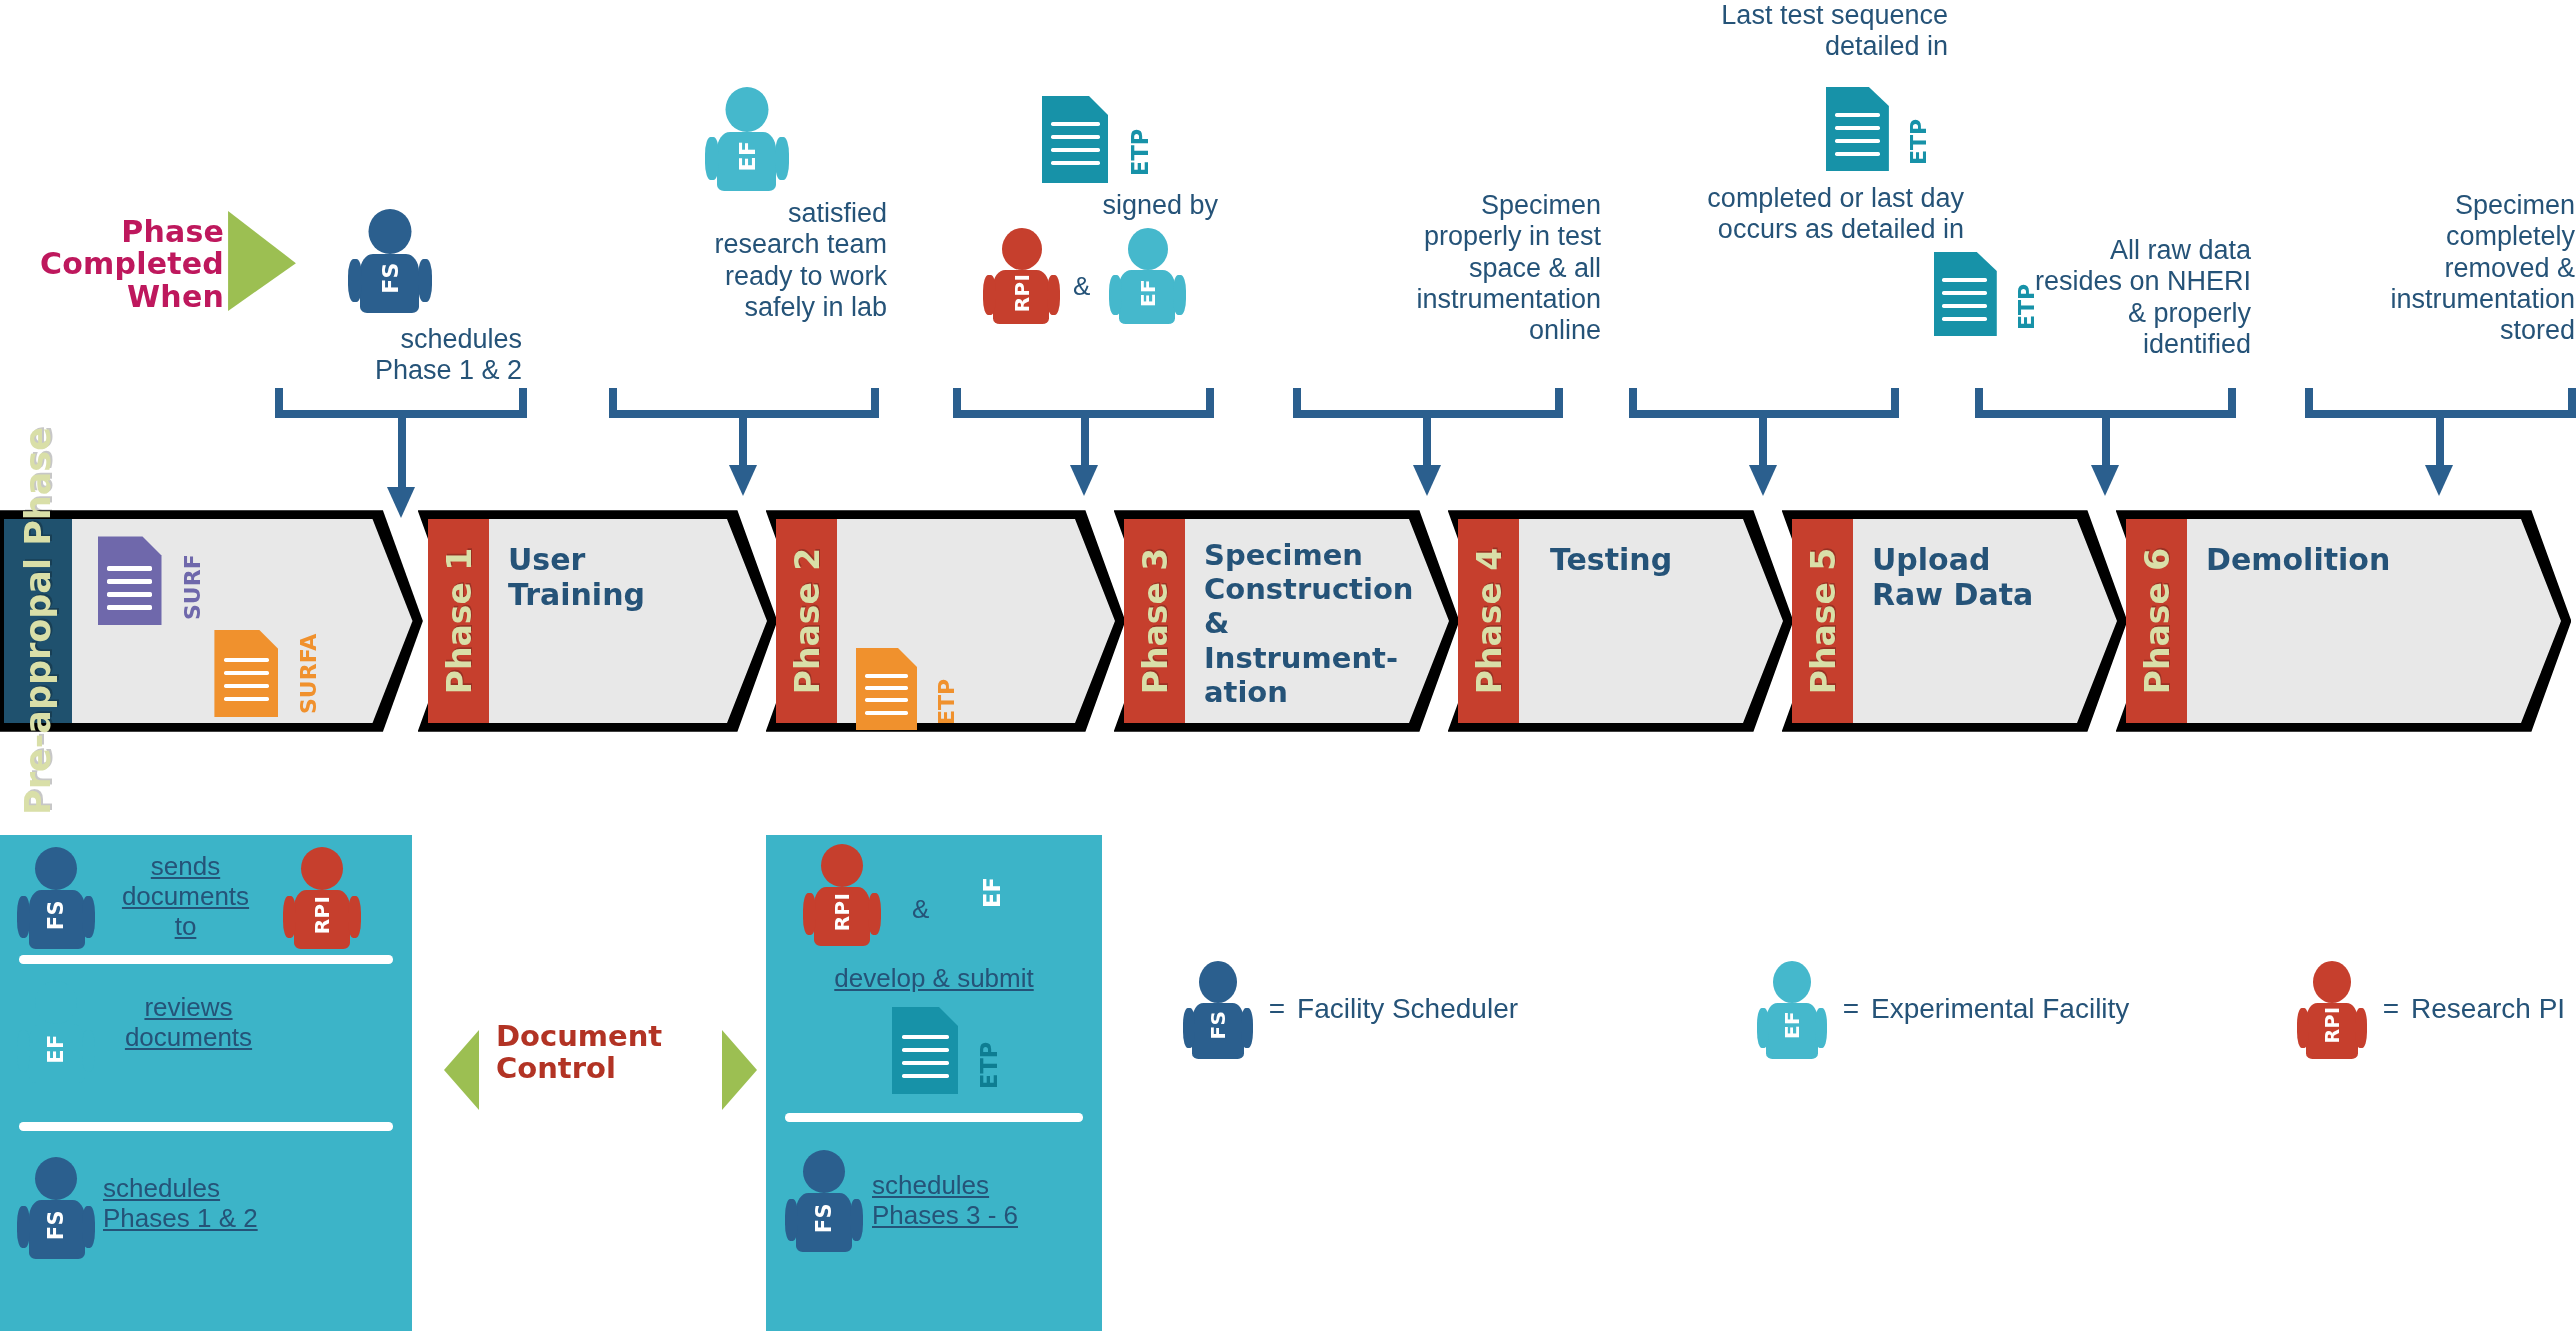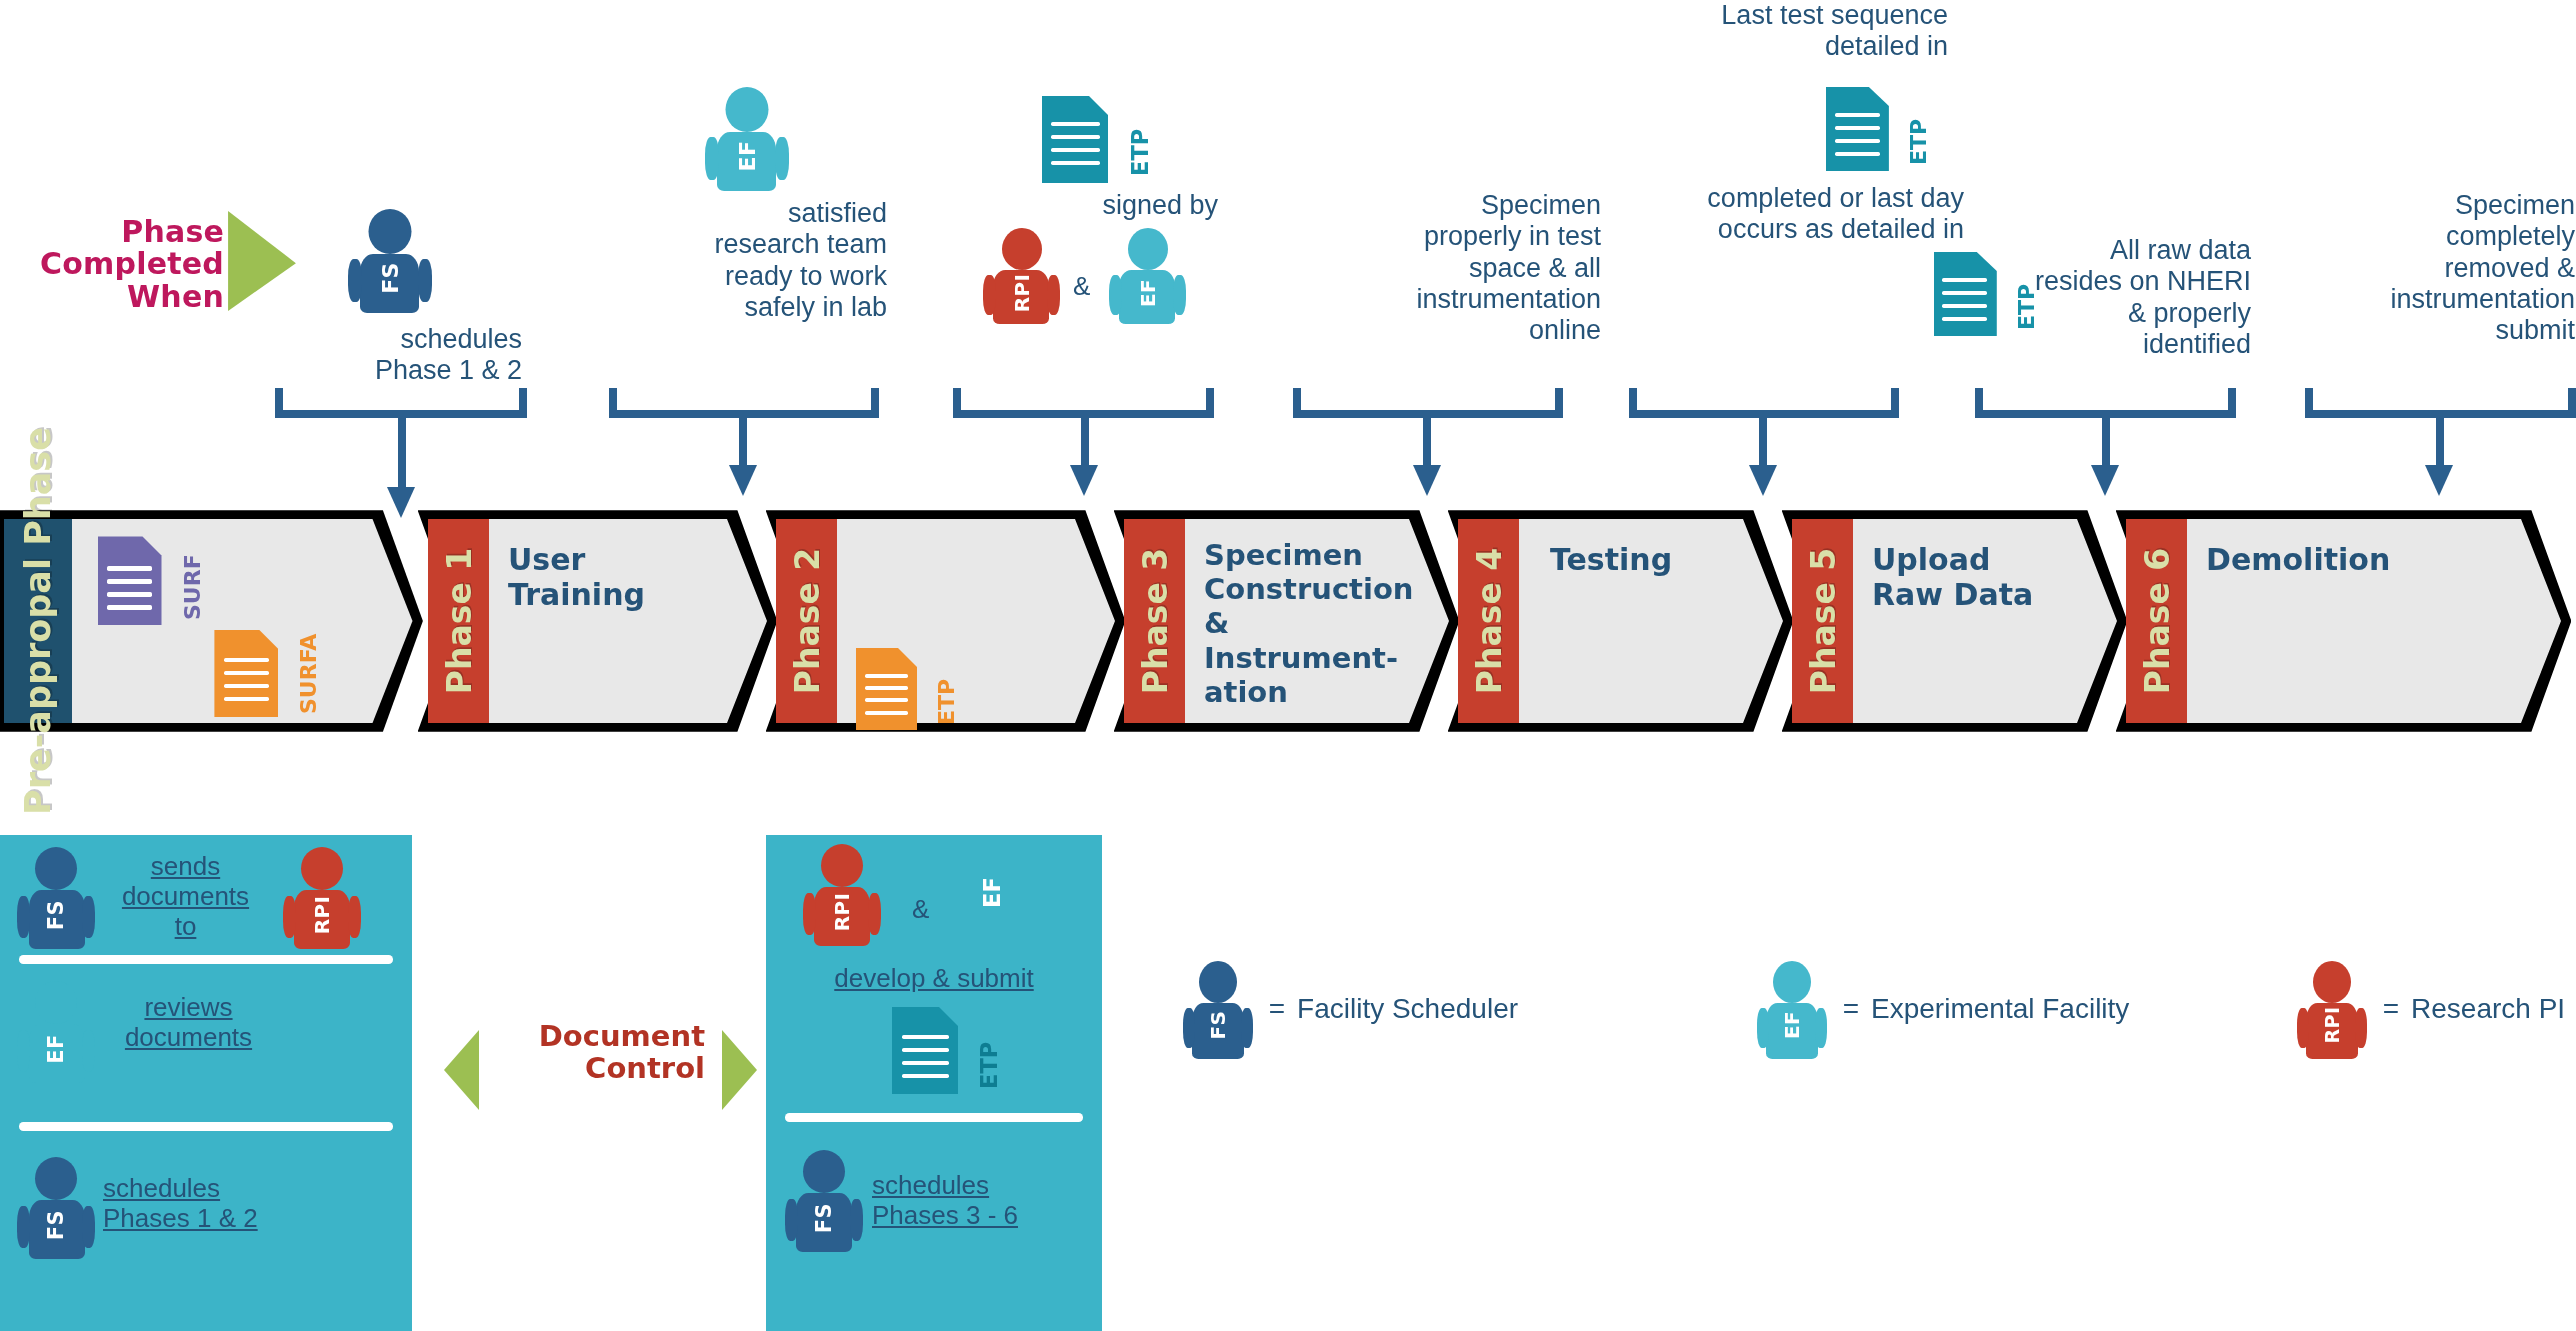--- a/index.html
+++ b/index.html
@@ -66,21 +66,21 @@
   .clipR{clip-path:polygon(0 0, calc(100% - 40px) 0, 100% 50%, calc(100% - 40px) 100%, 0 100%);}
   .clipRL{clip-path:polygon(0 0, calc(100% - 40px) 0, 100% 50%, calc(100% - 40px) 100%, 0 100%, 40px 50%);}
 
   
   .tealpanel{position:absolute;background:#3cb4c8;}
   .tealpanel .wrule{position:absolute;left:19px;right:19px;height:8.7px;background:#fff;border-radius:4.3px;}
   .tp-txt{position:absolute;font-size:26px;line-height:1.14;color:#255378;text-align:center;text-decoration:underline;}
 
   
   #doccontrol{position:absolute;left:444px;top:1006px;width:313px;height:130px;}
-  #dc-text{position:absolute;left:52px;top:14px;width:209px;text-align:right;
+  #dc-text{position:absolute;left:52px;top:14px;width:209px;text-align:left;
            font-family:"DejaVu Sans",sans-serif;font-weight:bold;color:#b23324;
            font-size:29px;line-height:1.12;}
   .dcarrow{position:absolute;top:24px;width:0;height:0;
            border-top:40px solid transparent;border-bottom:40px solid transparent;}
   #dc-left{left:0;border-right:35px solid #9cbf52;}
   #dc-right{right:0;border-left:35px solid #9cbf52;}
 
   
   #legend{position:absolute;left:1183px;top:957px;width:1357px;height:113px;}
   .leg{position:absolute;top:0;display:flex;align-items:center;height:104px;}
@@ -253,21 +253,21 @@
   </div>
   <div class="stem" style="left:2102px;top:418px;height:52px;"></div>
   <div class="arrowhead" style="left:2091px;top:465px;"></div>
 
   
   <div class="crit" style="left:2297px;top:190px;width:278px;">
     <span class="ln">Specimen</span>
     <span class="ln">completely</span>
     <span class="ln">removed &amp;</span>
     <span class="ln">instrumentation</span>
-    <span class="ln">submit</span>
+    <span class="ln">stored</span>
   </div>
   <div class="bracket" style="left:2305px;top:388px;width:271px;height:30px;">
     <div class="lcap"></div>
       <div class="rcap"></div>
       <div class="bar"></div>
   </div>
   <div class="stem" style="left:2436px;top:418px;height:52px;"></div>
   <div class="arrowhead" style="left:2425px;top:465px;"></div>
 
   

